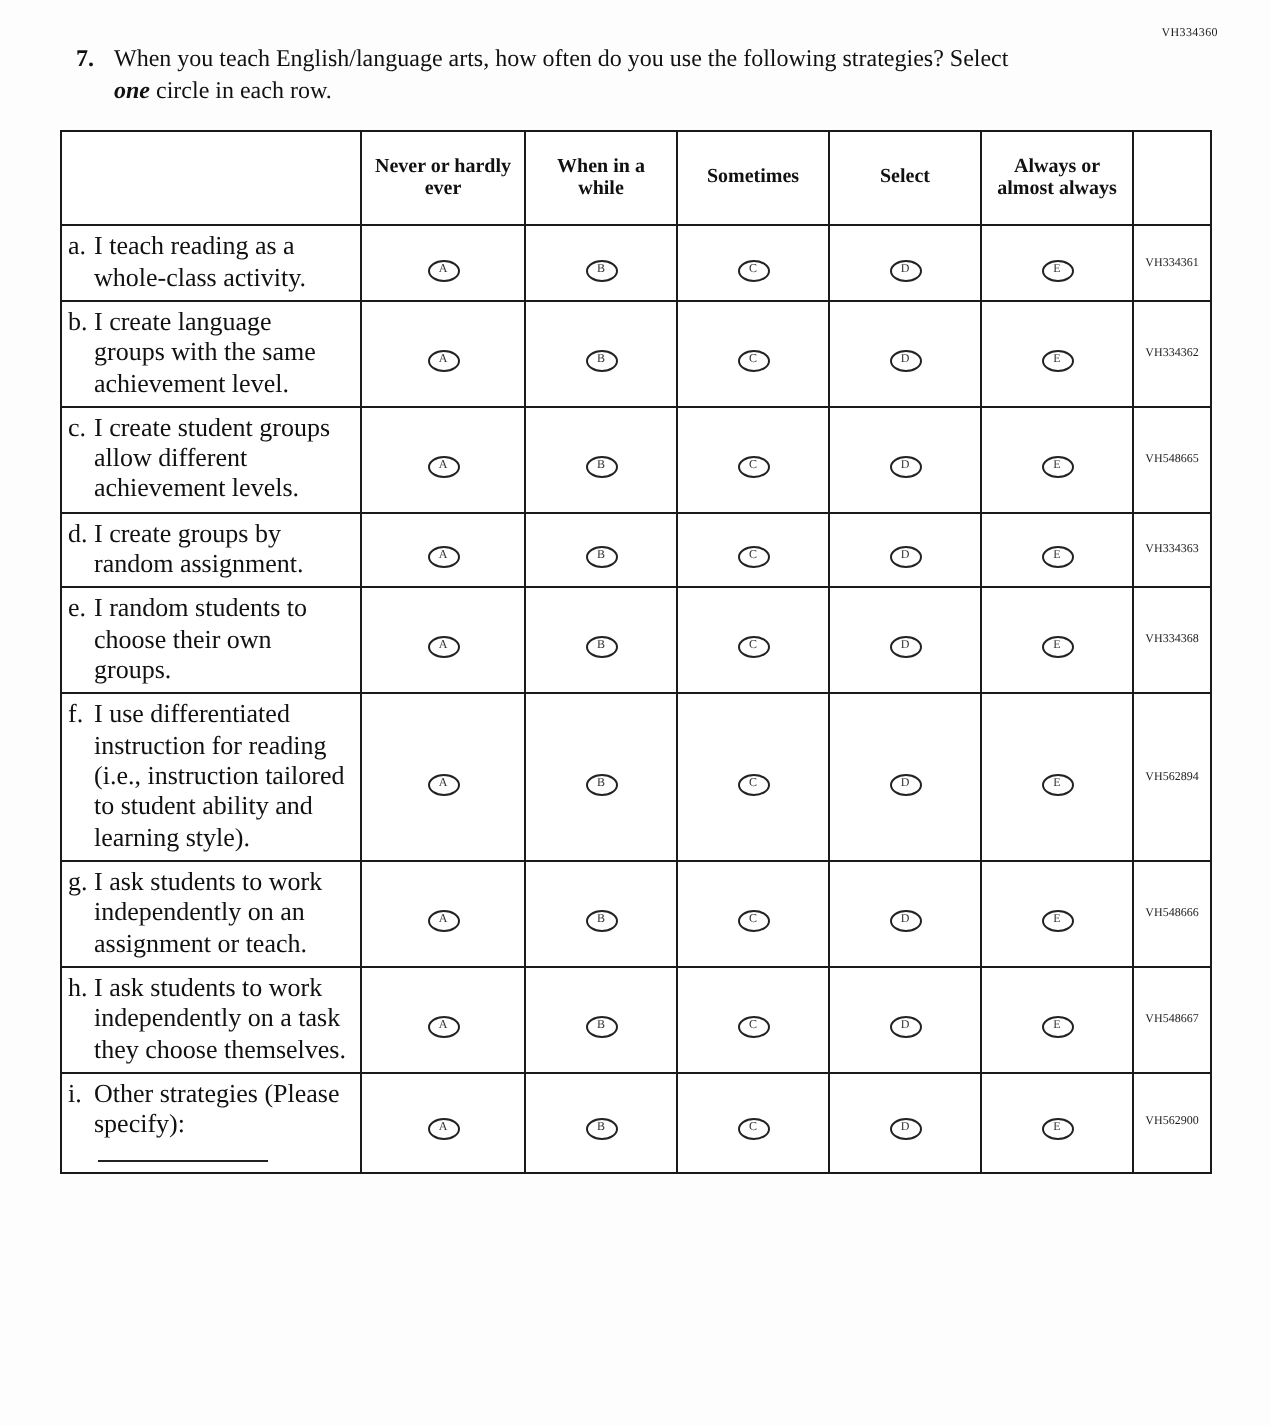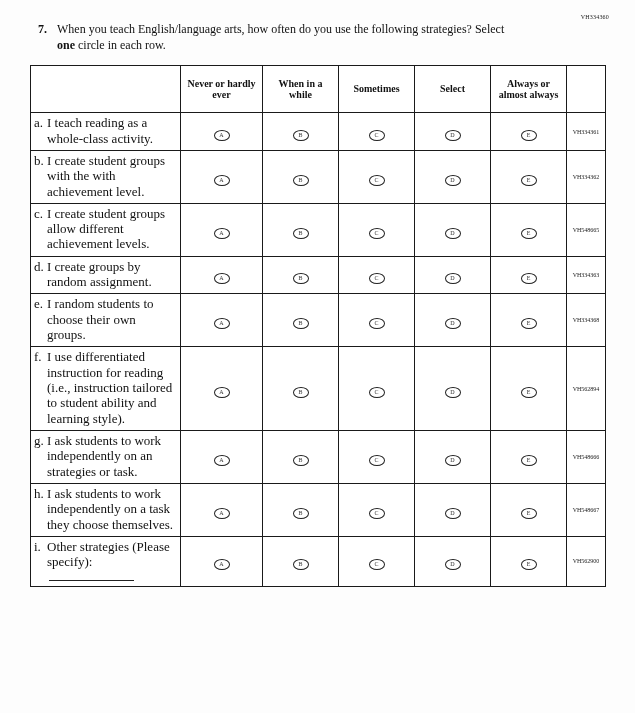--- a/index.html
+++ b/index.html
@@ -21,21 +21,21 @@
     color: #222;
   }
   .question {
     display: flex;
     margin: 22px 0 0 38px;
     font-size: 12px;
     line-height: 1.3;
   }
   .qnum { font-weight: bold; width: 19px; flex: none; }
   .qtext { width: 452px; }
-  .qtext b { font-weight: bold; }
+  .qtext b { font-weight: bold; font-style: italic; }
 
   table.survey {
     border-collapse: collapse;
     table-layout: fixed;
     margin: 12px 0 4px 30px;
   }
   table.survey th, table.survey td {
     border: 1px solid #1a1a1a;
     background: #fff;
   }
@@ -123,21 +123,21 @@
         <tr>
           <td class="item-cell"><span class="row-letter">a.</span><span class="row-text">I teach reading as a whole-class activity.</span></td>
           <td class="bubble-cell"><span class="bubble">A</span></td>
           <td class="bubble-cell"><span class="bubble">B</span></td>
           <td class="bubble-cell"><span class="bubble">C</span></td>
           <td class="bubble-cell"><span class="bubble">D</span></td>
           <td class="bubble-cell"><span class="bubble">E</span></td>
           <td class="code-cell">VH334361</td>
         </tr>
         <tr>
-          <td class="item-cell"><span class="row-letter">b.</span><span class="row-text">I create student groups with the with achievement level.</span></td>
+          <td class="item-cell"><span class="row-letter">b.</span><span class="row-text">I create language groups with the same achievement level.</span></td>
           <td class="bubble-cell"><span class="bubble">A</span></td>
           <td class="bubble-cell"><span class="bubble">B</span></td>
           <td class="bubble-cell"><span class="bubble">C</span></td>
           <td class="bubble-cell"><span class="bubble">D</span></td>
           <td class="bubble-cell"><span class="bubble">E</span></td>
           <td class="code-cell">VH334362</td>
         </tr>
         <tr>
           <td class="item-cell"><span class="row-letter">c.</span><span class="row-text">I create student groups allow different achievement levels.</span></td>
           <td class="bubble-cell"><span class="bubble">A</span></td>
@@ -168,21 +168,21 @@
         <tr>
           <td class="item-cell"><span class="row-letter">f.</span><span class="row-text">I use differentiated instruction for reading (i.e., instruction tailored to student ability and learning style).</span></td>
           <td class="bubble-cell"><span class="bubble">A</span></td>
           <td class="bubble-cell"><span class="bubble">B</span></td>
           <td class="bubble-cell"><span class="bubble">C</span></td>
           <td class="bubble-cell"><span class="bubble">D</span></td>
           <td class="bubble-cell"><span class="bubble">E</span></td>
           <td class="code-cell">VH562894</td>
         </tr>
         <tr>
-          <td class="item-cell"><span class="row-letter">g.</span><span class="row-text">I ask students to work independently on an strategies or task.</span></td>
+          <td class="item-cell"><span class="row-letter">g.</span><span class="row-text">I ask students to work independently on an assignment or teach.</span></td>
           <td class="bubble-cell"><span class="bubble">A</span></td>
           <td class="bubble-cell"><span class="bubble">B</span></td>
           <td class="bubble-cell"><span class="bubble">C</span></td>
           <td class="bubble-cell"><span class="bubble">D</span></td>
           <td class="bubble-cell"><span class="bubble">E</span></td>
           <td class="code-cell">VH548666</td>
         </tr>
         <tr>
           <td class="item-cell"><span class="row-letter">h.</span><span class="row-text">I ask students to work independently on a task they choose themselves.</span></td>
           <td class="bubble-cell"><span class="bubble">A</span></td>

